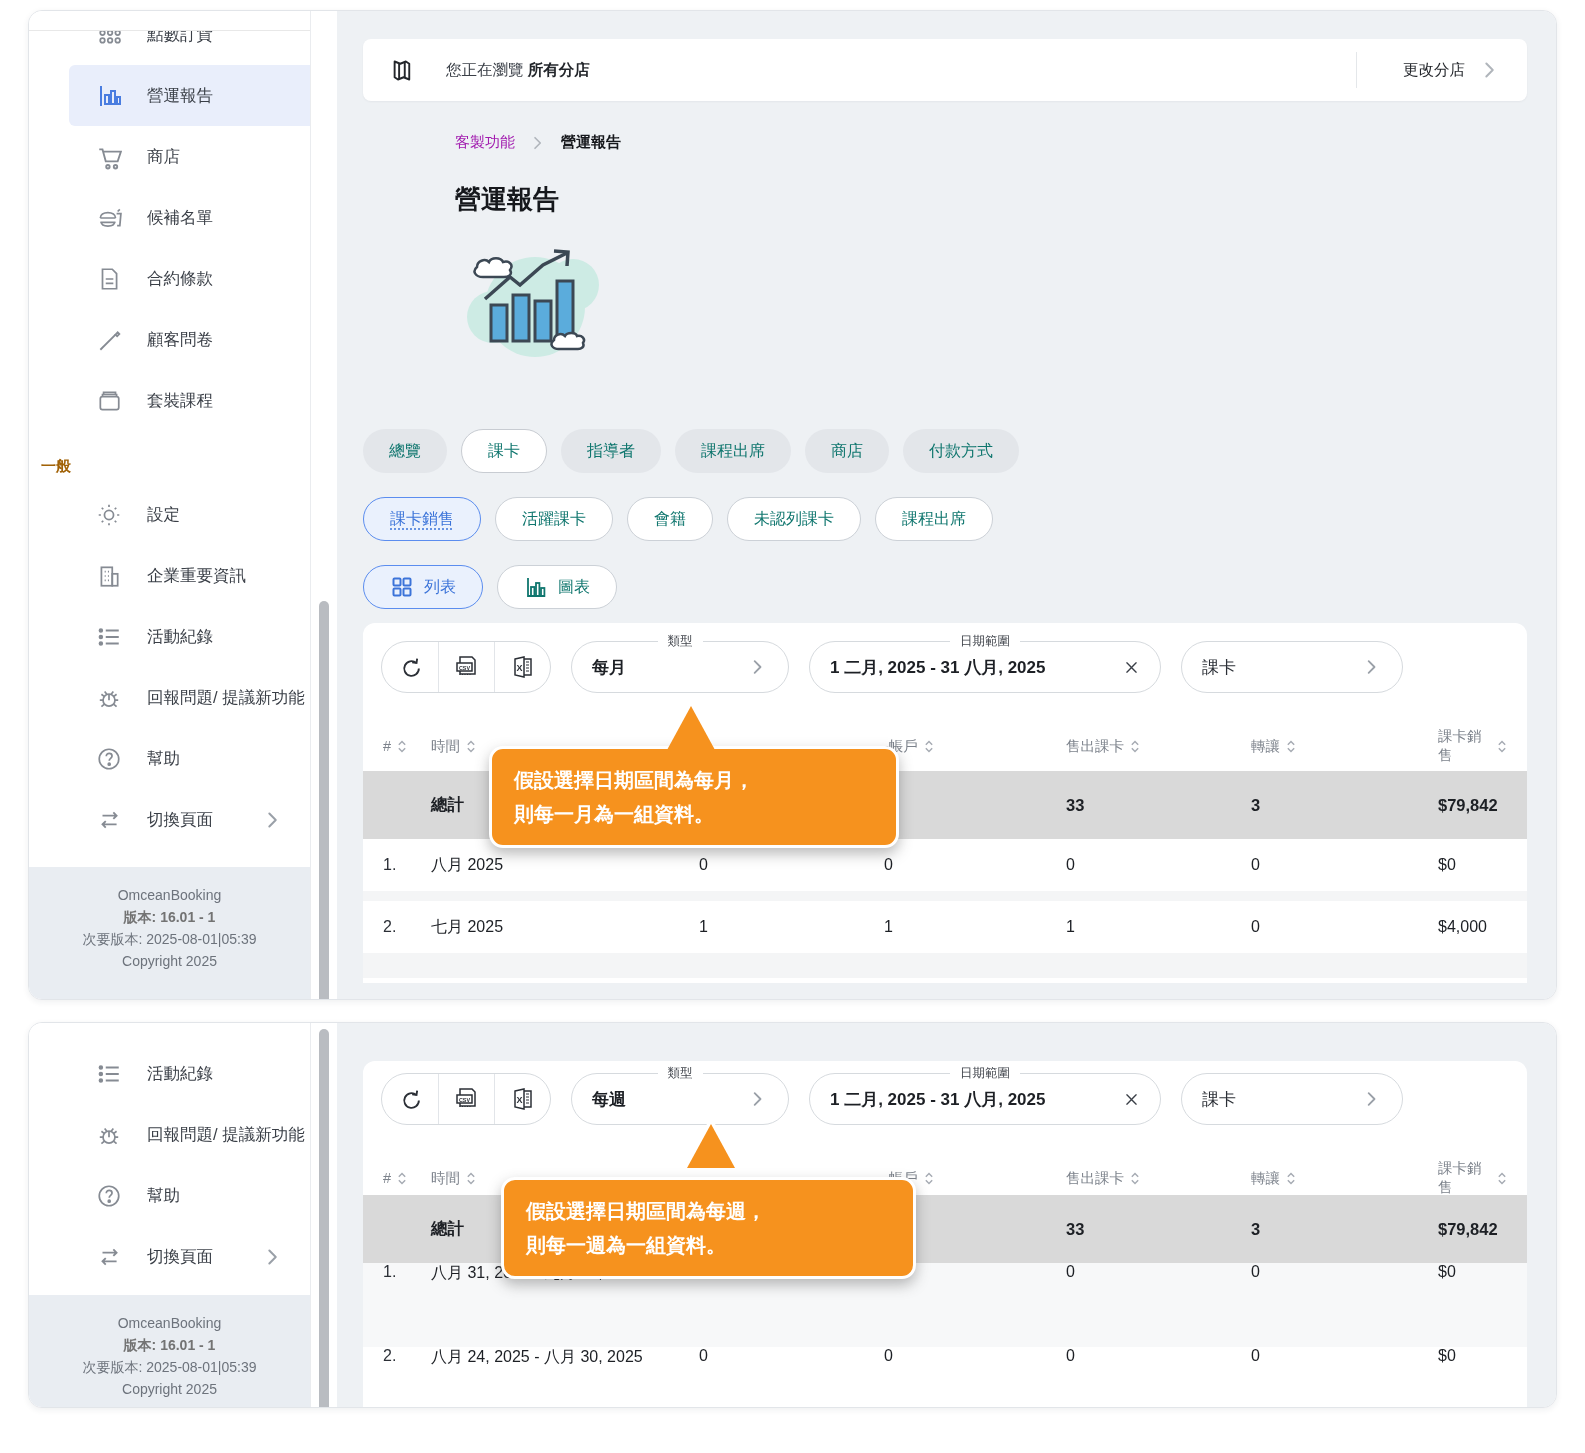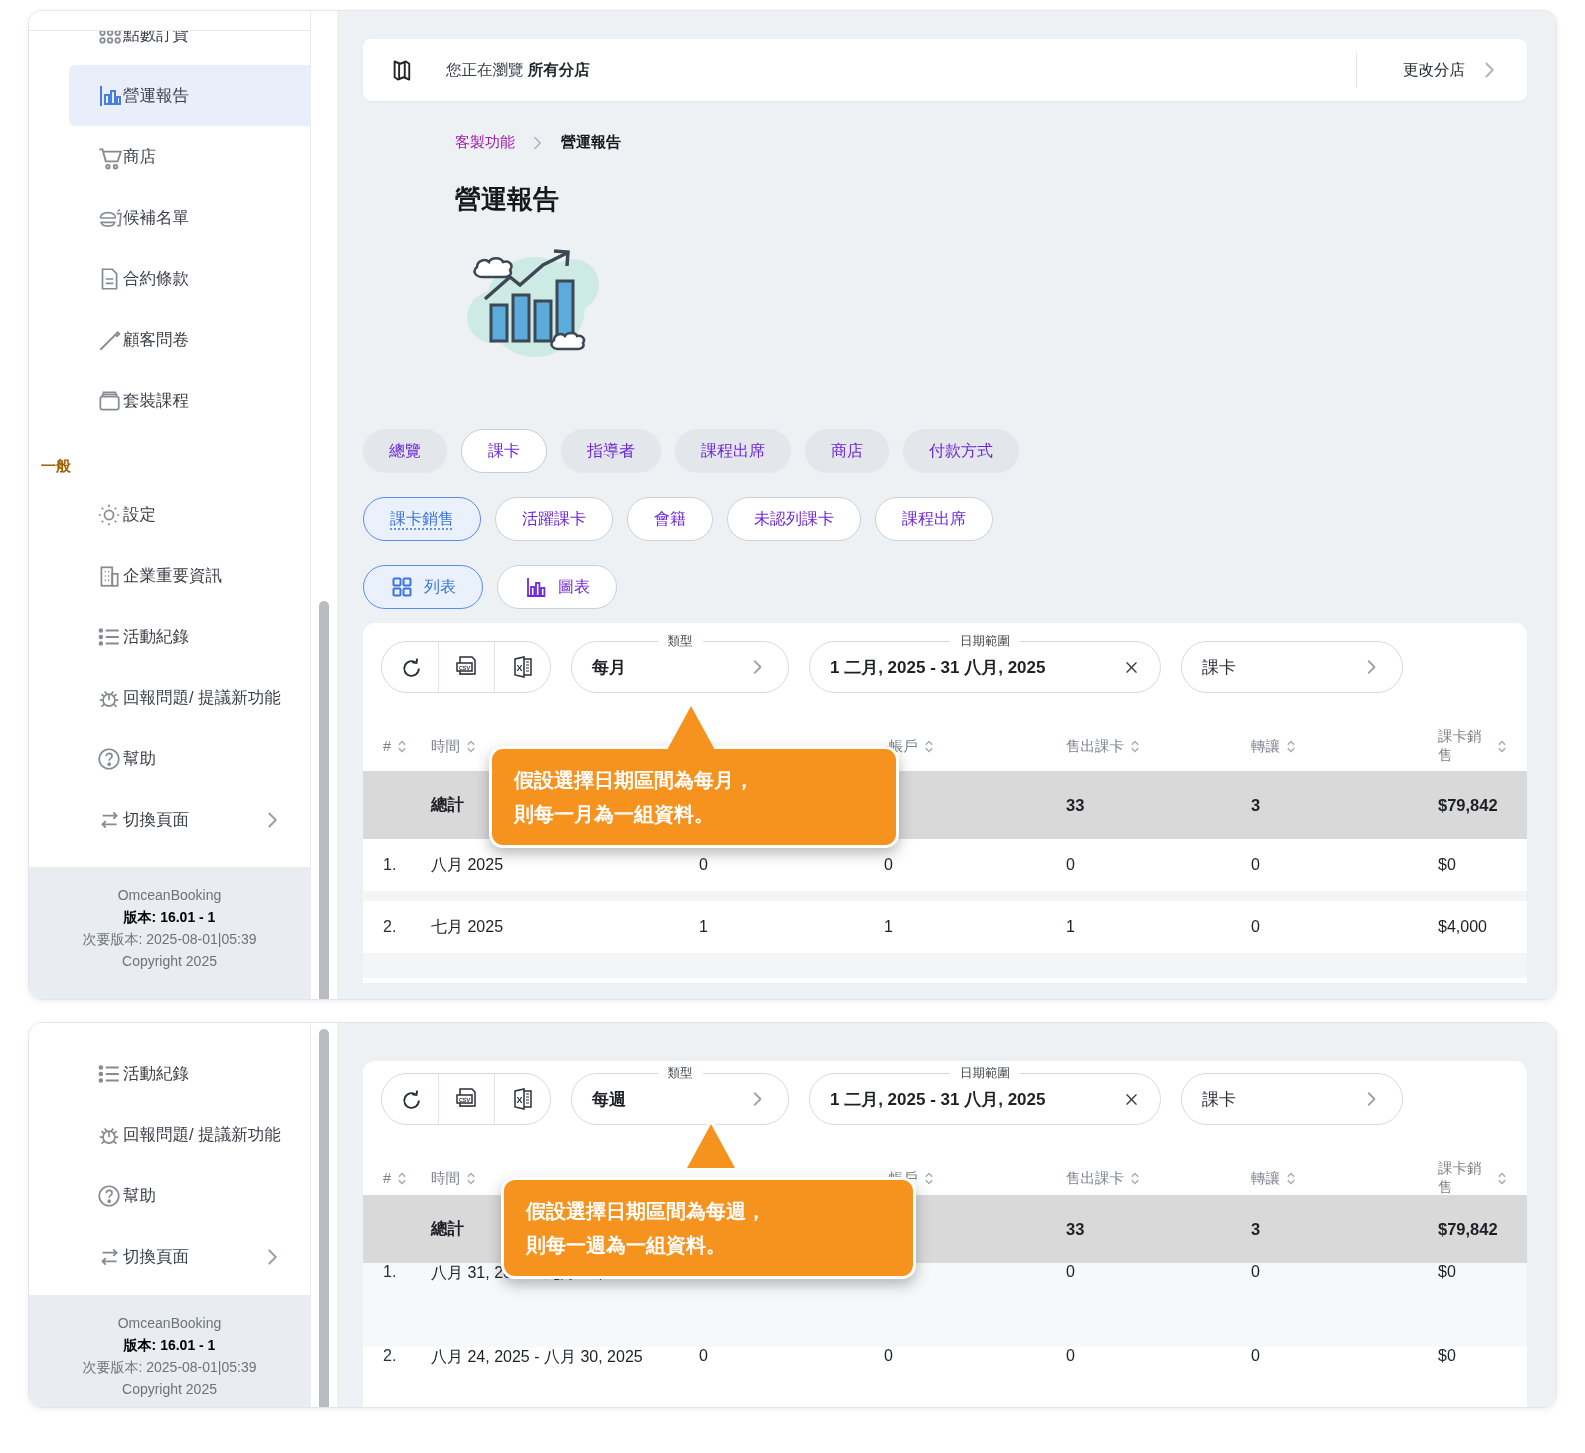--- a/index.html
+++ b/index.html
@@ -8,30 +8,30 @@
   .panel { position:relative; width:1529px; margin-left:28px; background:#fff;
            border:1px solid #e2e5e9; border-radius:14px; overflow:hidden;
            box-shadow:0 2px 6px rgba(30,40,60,.07); display:flex; }
   #panel1 { height:990px; margin-top:10px; }
   #panel2 { height:386px; margin-top:22px; }
 
   
   .sidebar { width:282px; background:#fff; border-right:1px solid #eaecef; position:relative; flex-shrink:0; overflow:hidden; }
   .sb-topcut { height:20px; border-bottom:1px solid #e8e8e8; }
   .sb-list { overflow:hidden; }
-  .sb-item { height:61px; display:flex; align-items:center; margin-left:40px; padding-left:26px; border-radius:6px 0 0 6px; cursor:pointer; }
+  .sb-item { height:61px; display:flex; align-items:center; gap:24px; margin-left:40px; padding-left:26px; border-radius:6px 0 0 6px; cursor:pointer; }
   .sb-item.cut { margin-top:-27px; }
   .sb-item.active { background:#e9eefb; }
   .sb-item .ic { width:28px; height:28px; color:#868b93; flex-shrink:0; display:flex; align-items:center; justify-content:center; }
   .sb-item.active .ic { color:#4a7de0; }
   .sb-item .lbl { font-size:16.5px; color:#3a3f47; }
   .sb-item .chev-end { margin-left:auto; margin-right:26px; color:#9aa0a8; }
   .sb-section { font-size:15px; font-weight:bold; color:#a16207; margin:26px 0 8px 12px; }
   .sb-footer { position:absolute; left:0; right:0; bottom:0; background:#e9edf2; text-align:center; padding-top:17px; line-height:22px; font-size:14px; color:#6d737c; }
-  .sb-footer .ver { color:#000000; font-weight:bold; }
+  .sb-footer .ver { color:#737373; font-weight:bold; }
   #panel2 .sb-list { padding-top:20px; }
   #panel2 .sb-footer { height:112px; }
 
   .scrollstrip { width:26px; background:#fff; position:relative; flex-shrink:0; }
   .thumb { position:absolute; left:8px; width:10px; background:#b9bcc1; border-radius:6px; }
 
   
   .main { flex:1; background:#eef1f4; padding:28px 29px 0 26px; position:relative; overflow:hidden; }
   #panel2 .main { padding-top:24px; }
 
@@ -46,21 +46,21 @@
 
   .crumbs { margin:32px 0 0 92px; display:flex; align-items:center; gap:14px; font-size:15px; }
   .crumbs .dim { color:#a21caf; cursor:pointer; }
   .crumbs .cur { color:#16181c; font-weight:bold; }
   .page-title { margin:30px 0 0 92px; font-size:26px; font-weight:bold; color:#16181c; }
   .illus { margin:20px 0 0 92px; }
 
   .pillrow { display:flex; gap:14px; align-items:center; }
   .r1 { margin-top:64px; } .r2 { margin-top:24px; } .r3 { margin-top:24px; }
   .pill { height:44px; border-radius:22px; padding:0 26px; display:flex; align-items:center; gap:10px;
-          font-size:16px; color:#6d28d9; background:#e3e6ea; cursor:pointer; white-space:nowrap; }
+          font-size:16px; color:#0f766e; background:#e3e6ea; cursor:pointer; white-space:nowrap; }
   .pill.on-white { background:#fff; border:1px solid #c8ccd2; }
   .pill.outline { background:#fff; border:1px solid #ccd1d7; }
   .pill.blue { background:#eaf1fd; border:1.5px solid #5b8def; color:#3c74d9; }
   .pill.blue .u { text-decoration:underline dotted; text-underline-offset:5px; }
   .pill .vic { display:flex; }
 
   
   .card { margin-top:14px; background:#fff; border-radius:12px 12px 0 0; padding-top:18px; position:relative; min-height:360px; }
   #panel2 .card { padding-top:12px; min-height:352px; }
 

